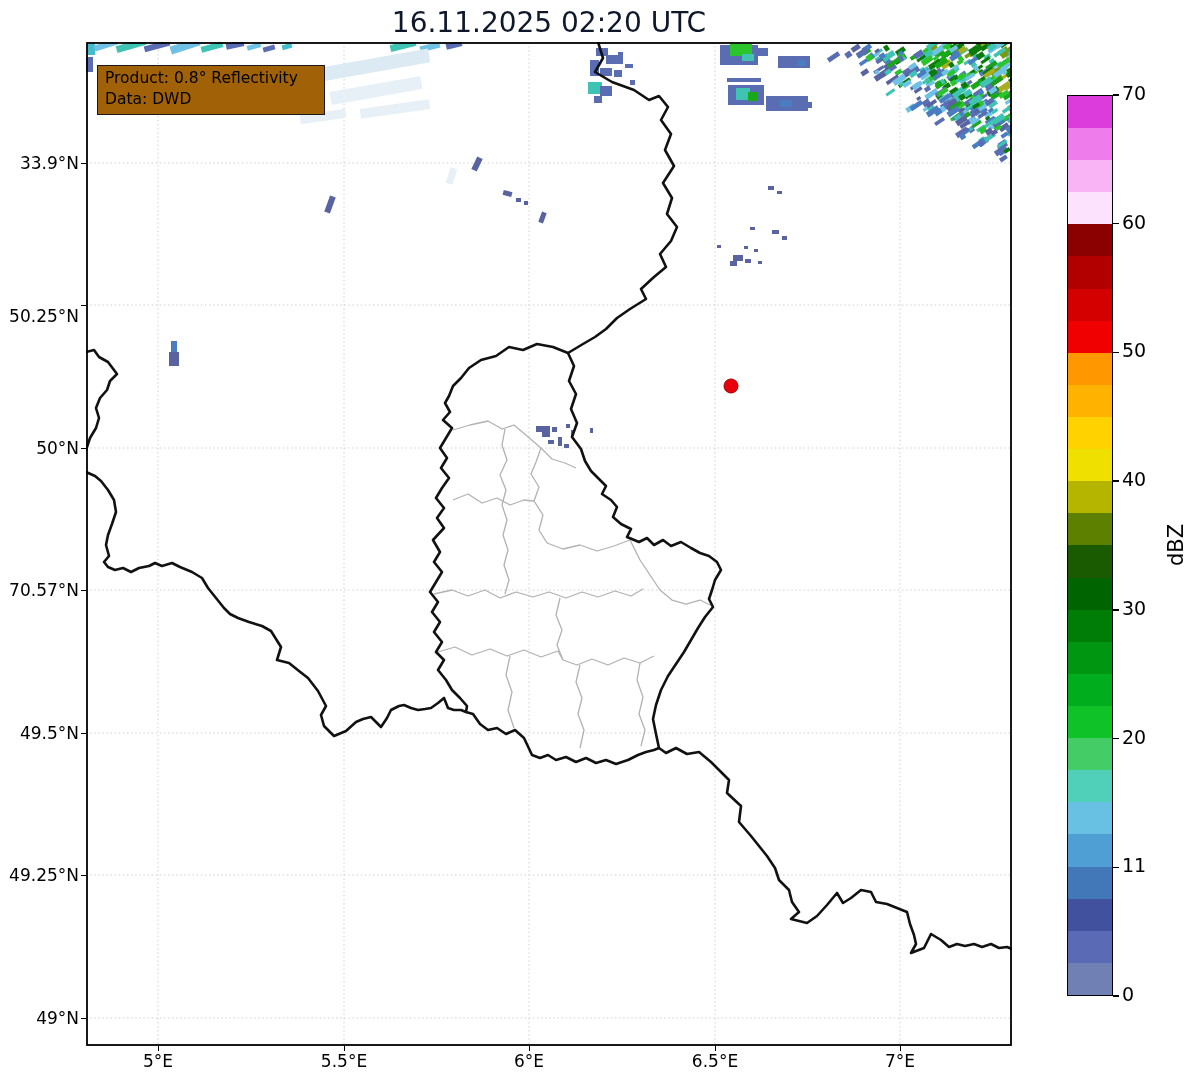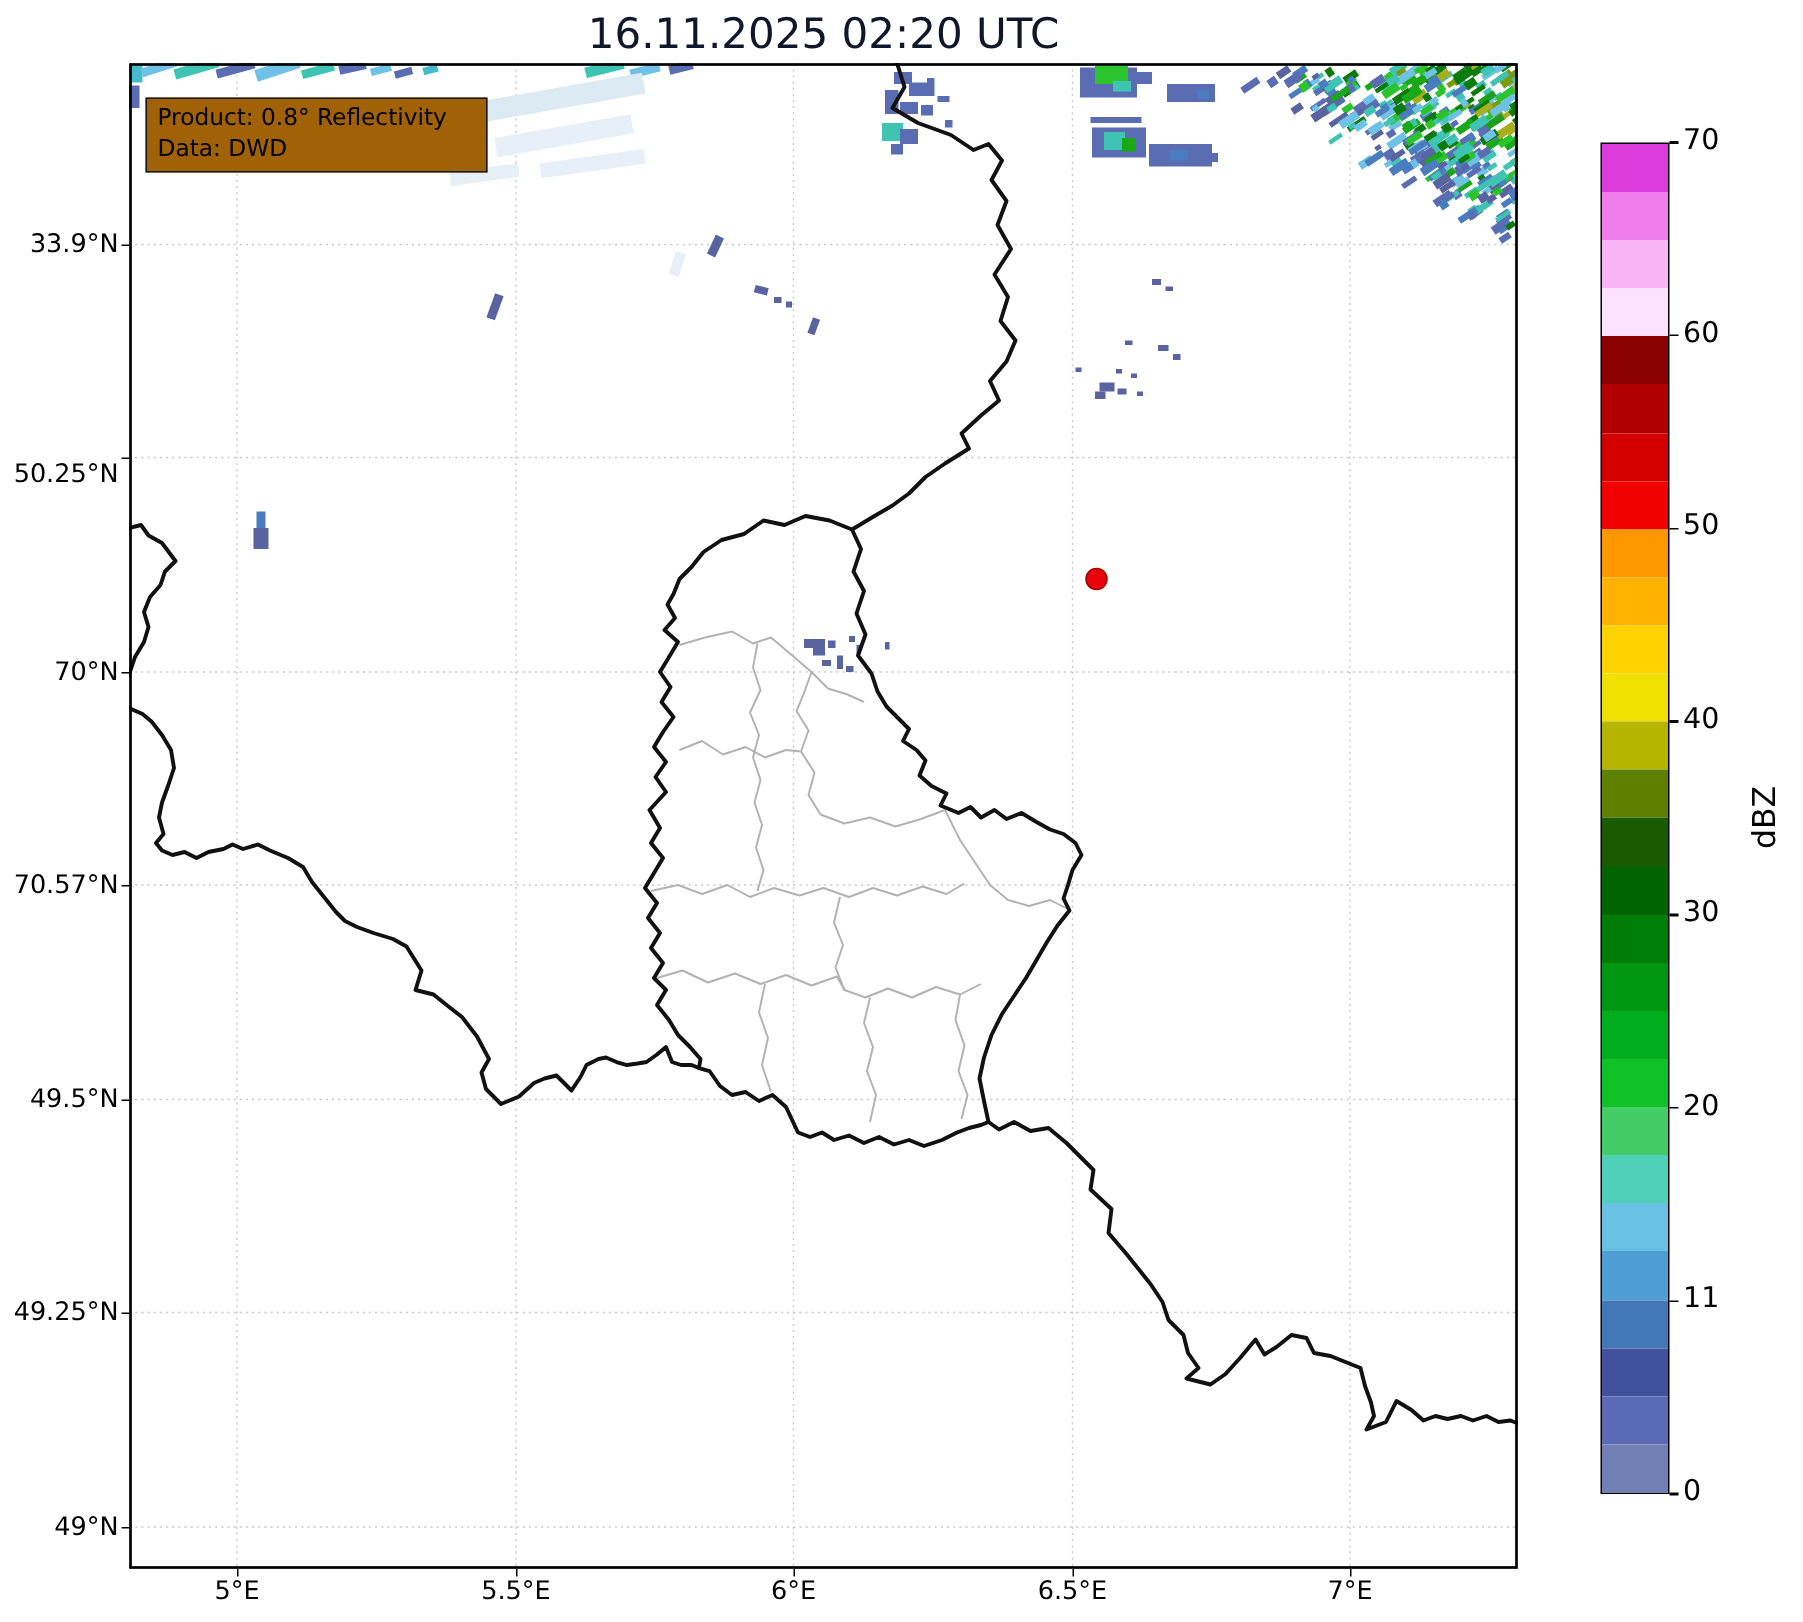--- a/index.html
+++ b/index.html
@@ -503,21 +503,21 @@
       <div class="tick-label x-tick-label" style="left: 529px;">6°E</div>
       <div class="tick-mark" style="left: 528.5px; top: 1046px; width: 1.4px; height: 5px;"></div>
       <div class="tick-label x-tick-label" style="left: 715px;">6.5°E</div>
       <div class="tick-mark" style="left: 714.5px; top: 1046px; width: 1.4px; height: 5px;"></div>
       <div class="tick-label x-tick-label" style="left: 900px;">7°E</div>
       <div class="tick-mark" style="left: 899.5px; top: 1046px; width: 1.4px; height: 5px;"></div>
       <div class="tick-label y-tick-label" style="top: 153px;">33.9°N</div>
       <div class="tick-mark" style="left: 81px; top: 162.5px; width: 5px; height: 1.4px;"></div>
       <div class="tick-label y-tick-label" style="top: 306px;">50.25°N</div>
       <div class="tick-mark" style="left: 81px; top: 304.5px; width: 5px; height: 1.4px;"></div>
-      <div class="tick-label y-tick-label" style="top: 438px;">70°N</div>
+      <div class="tick-label y-tick-label" style="top: 438px;">50°N</div>
       <div class="tick-mark" style="left: 81px; top: 447.5px; width: 5px; height: 1.4px;"></div>
       <div class="tick-label y-tick-label" style="top: 580px;">70.57°N</div>
       <div class="tick-mark" style="left: 81px; top: 589.5px; width: 5px; height: 1.4px;"></div>
       <div class="tick-label y-tick-label" style="top: 723px;">49.5°N</div>
       <div class="tick-mark" style="left: 81px; top: 732.5px; width: 5px; height: 1.4px;"></div>
       <div class="tick-label y-tick-label" style="top: 865px;">49.25°N</div>
       <div class="tick-mark" style="left: 81px; top: 874.5px; width: 5px; height: 1.4px;"></div>
       <div class="tick-label y-tick-label" style="top: 1008px;">49°N</div>
       <div class="tick-mark" style="left: 81px; top: 1017.5px; width: 5px; height: 1.4px;"></div>
     </div>

